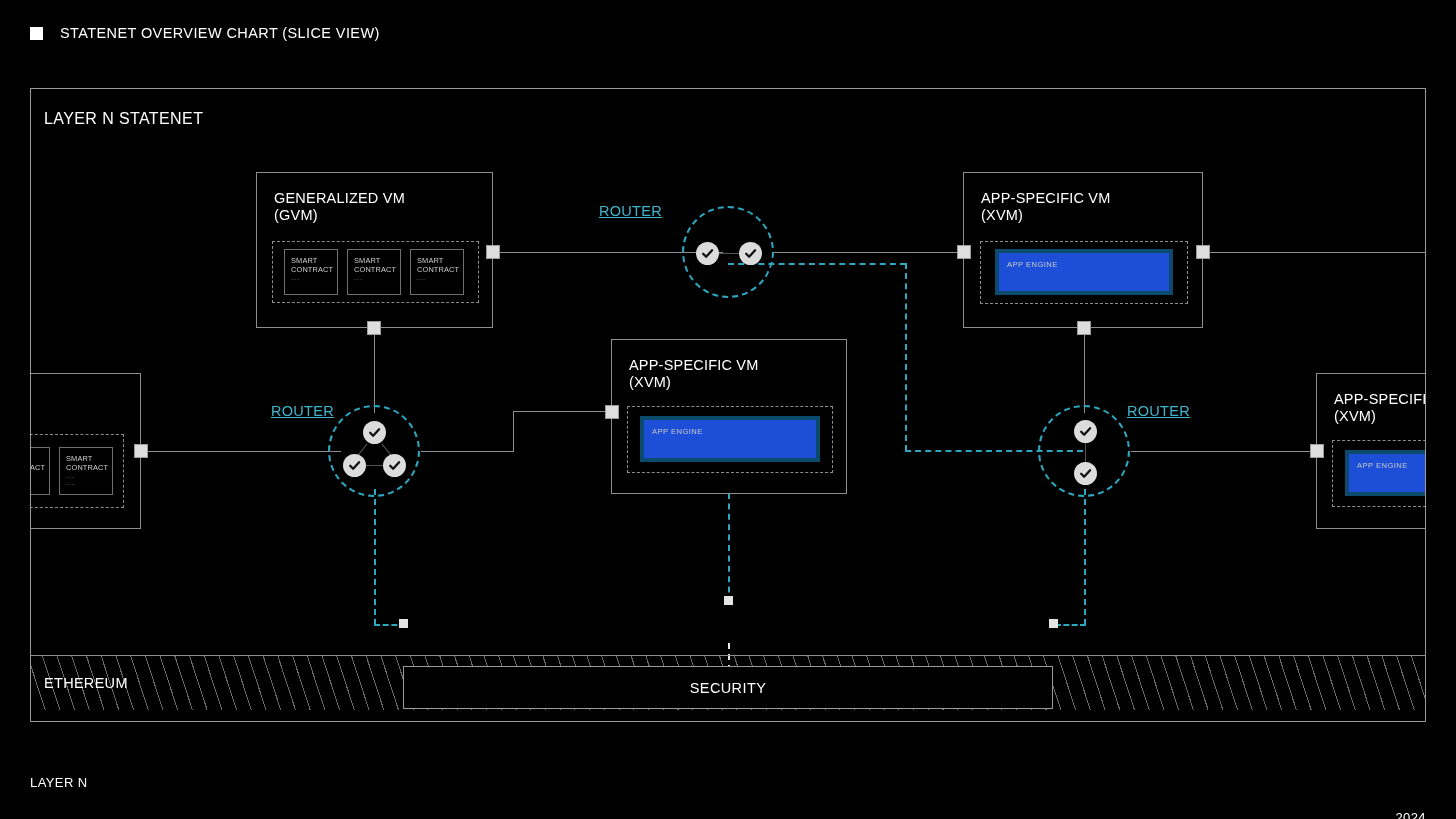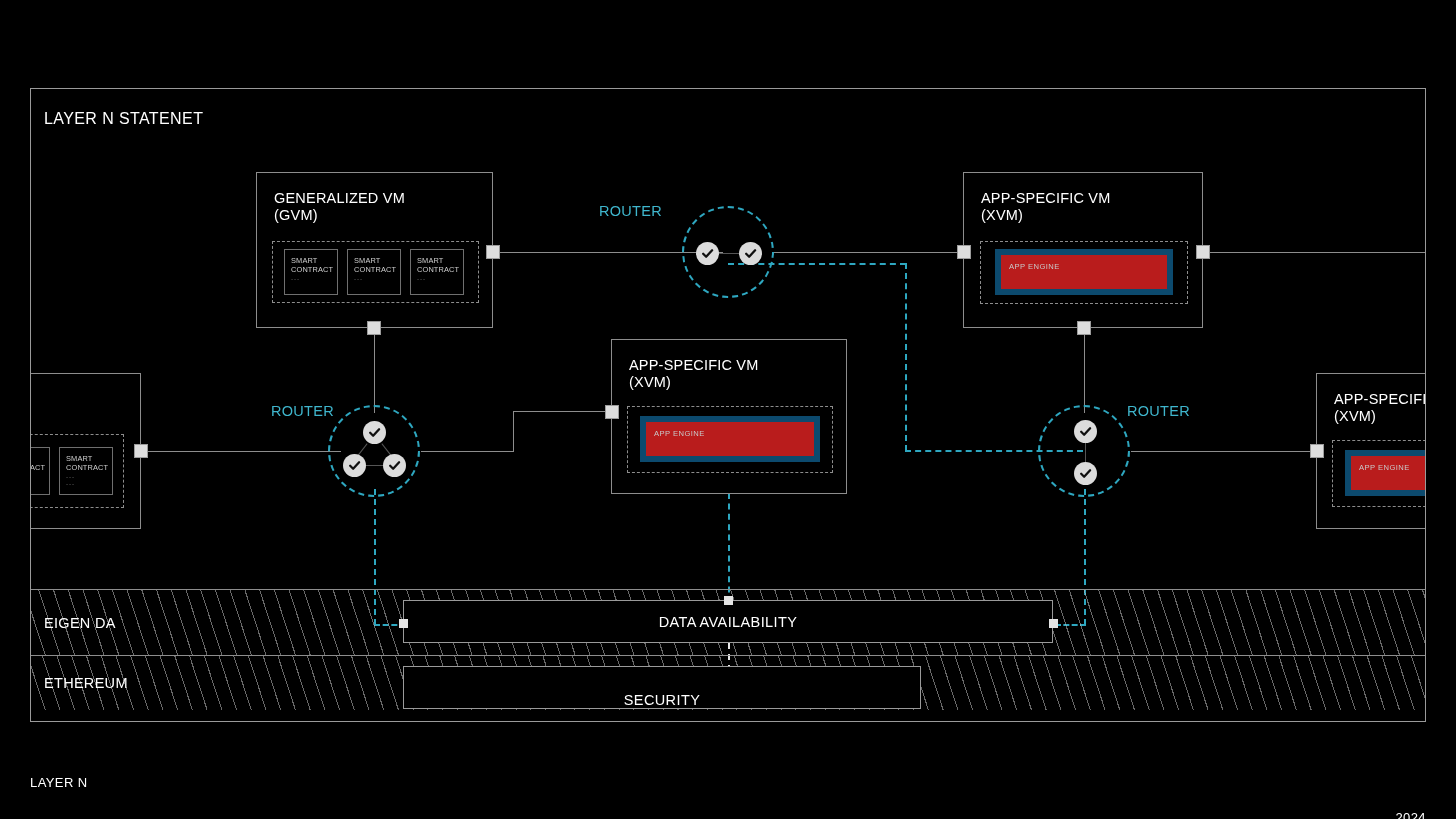--- a/index.html
+++ b/index.html
@@ -19,40 +19,40 @@
 
   
   .vm{position:absolute;box-sizing:border-box;border:1px solid #8d8d8d;background:#000;}
   .vm-title{position:absolute;left:17px;top:17px;font-size:14.5px;line-height:17px;
             letter-spacing:.2px;white-space:pre-line;}
   .inner-dash{position:absolute;box-sizing:border-box;border:1px dashed #8d8d8d;}
   .sc{position:absolute;box-sizing:border-box;border:1px solid #6f6f6f;background:#000;
       padding:7px 6px;}
   .sc-t{font-size:7.4px;line-height:8.6px;color:#cfcfcf;letter-spacing:.15px;}
   .sc-d{font-size:7.4px;line-height:7px;color:#8a8a8a;letter-spacing:1px;}
-  .engine{position:absolute;box-sizing:border-box;border:6px solid #0c4a6e;background:#b91c1c;}
+  .engine{position:absolute;box-sizing:border-box;border:4px solid #0c4a6e;background:#1d4ed8;}
   .engine-t{position:absolute;left:8px;top:7px;font-size:7.6px;color:#c9c9c9;letter-spacing:.45px;}
 
   
   .ln{position:absolute;background:#8d8d8d;}
   .lnh{height:1px;} .lnv{width:1px;}
   .knob{position:absolute;width:14px;height:14px;background:#dedede;
         border:1px solid #9c9c9c;box-sizing:border-box;}
   .knob-sm{position:absolute;width:9px;height:9px;background:#e4e4e4;}
 
   
   .cy{position:absolute;}
   .cyh{height:0;border-top:2px dashed #2ea7c0;}
   .cyv{width:0;border-left:2px dashed #2ea7c0;}
   .wdash{position:absolute;width:0;border-left:2px dashed #e8e8e8;}
 
   
   .router{position:absolute;width:92px;height:92px;border-radius:50%;
           border:2px dashed #2ea7c0;box-sizing:border-box;}
-  .rt-label{position:absolute;font-size:14.5px;color:#3fb6cd;letter-spacing:.3px;white-space:nowrap;}
+  .rt-label{position:absolute;font-size:14.5px;color:#3fb6cd;letter-spacing:.3px;white-space:nowrap;text-decoration:underline;}
   .chk{position:absolute;width:23px;height:23px;border-radius:50%;background:#dcdcdc;
        display:flex;align-items:center;justify-content:center;}
   .chk svg{width:13px;height:13px;display:block;}
   .rl{position:absolute;background:#555;}
 
   
   .band{position:absolute;left:0;width:1394px;box-sizing:border-box;
         border-top:1px solid #8d8d8d;
         background-image:repeating-linear-gradient(72deg,
             rgba(255,255,255,0) 0px, rgba(255,255,255,0) 13px,
@@ -65,20 +65,24 @@
 
   
   .ft{position:absolute;top:775px;font-size:13px;letter-spacing:.4px;color:#fff;}
   .ft-l{left:30px;} .ft-r{right:30px;margin-top:35px;}
 </style>
 </head>
 <body>
 
 <div class="root">
 
+  <div class="hdr">
+    <div class="hdr-sq"></div>
+    <div class="hdr-txt">STATENET OVERVIEW CHART (SLICE VIEW)</div>
+  </div>
 
   <div class="frame">
     <div class="frame-title">LAYER N STATENET</div>
 
     <div class="ln lnh" style="left:462px;top:163px;width:230px;"></div>
 
     <div class="ln lnh" style="left:742px;top:163px;width:196px;"></div>
 
     <div class="ln lnh" style="left:1178px;top:163px;width:218px;"></div>
 
@@ -223,36 +227,30 @@
             <path d="M4 12.5l5.5 5.5L20.5 6" fill="none" stroke="#101010" stroke-width="4.2" stroke-linecap="round" stroke-linejoin="round"></path>
           </svg>
       </div>
       <div class="chk" style="left:34px;top:55px;">
         <svg viewBox="0 0 24 24">
             <path d="M4 12.5l5.5 5.5L20.5 6" fill="none" stroke="#101010" stroke-width="4.2" stroke-linecap="round" stroke-linejoin="round"></path>
           </svg>
       </div>
     </div>
 
-    <div class="band" style="top:500px;height:66px;">
-      <div class="band-lbl">EIGEN DA</div>
-    </div>
-    <div class="bar" style="left:372px;top:511px;width:650px;height:43px;">
-      <span>DATA AVAILABILITY</span>
-    </div>
     <div class="knob-sm" style="left:368px;top:530px;"></div>
     <div class="knob-sm" style="left:1018px;top:530px;"></div>
     <div class="knob-sm" style="left:693px;top:507px;"></div>
 
     <div class="wdash" style="left:697px;top:554px;height:50px;"></div>
     <div class="knob-sm" style="left:693px;top:599px;"></div>
 
     <div class="band" style="top:566px;height:55px;">
       <div class="band-lbl">ETHEREUM</div>
     </div>
-    <div class="bar" style="left:372px;top:577px;width:518px;height:43px;align-items:flex-end;">
+    <div class="bar" style="left:372px;top:577px;width:650px;height:43px;">
       <span>SECURITY</span>
     </div>
   </div>
 
   <div class="ft ft-l">LAYER N</div>
   <div class="ft ft-r">2024</div>
 </div>
 
 </body></html>

